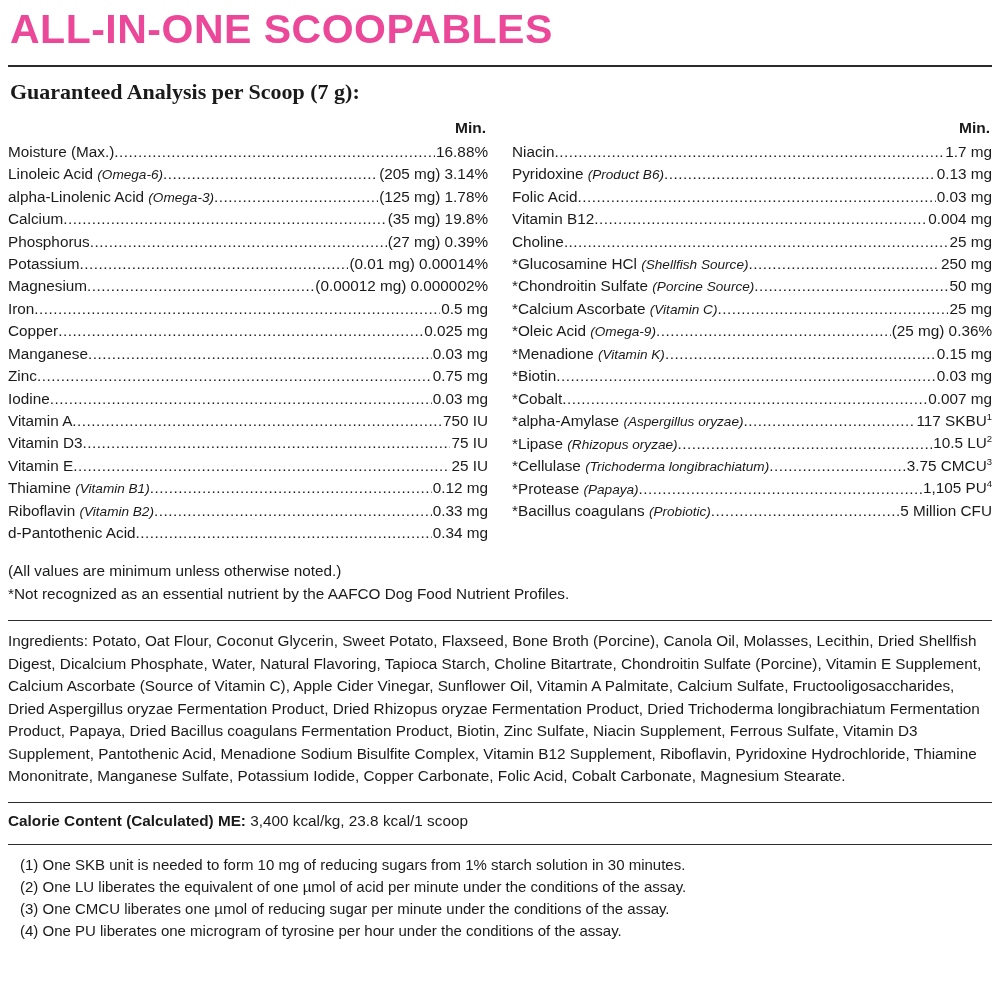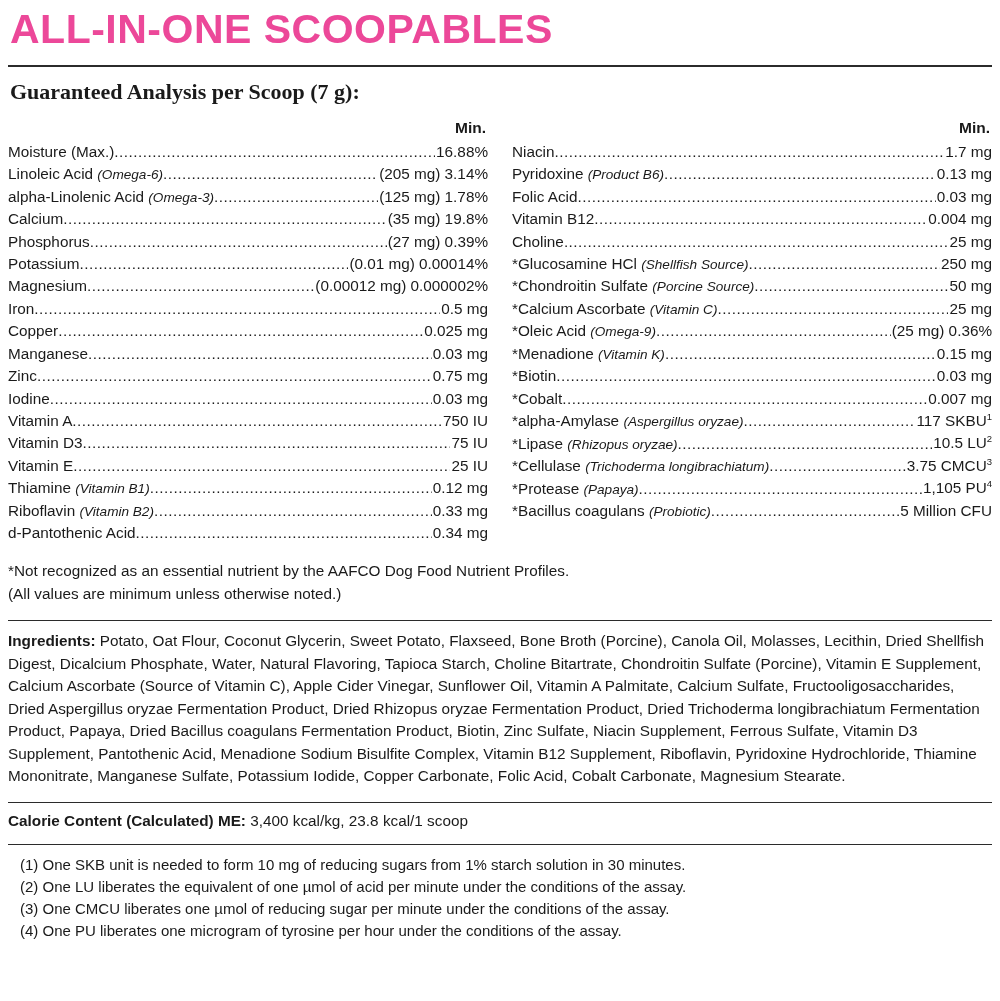--- a/index.html
+++ b/index.html
@@ -96,21 +96,21 @@
     font-size: 15.3px;
     line-height: 1.5;
   }
   .ingredients {
     font-size: 15.3px;
     line-height: 1.47;
     margin-top: 9px;
     text-align: left;
   }
   .ingredients b {
-    font-weight: bold;
+    font-weight: normal;
   }
   .calorie {
     font-size: 15.3px;
     margin-top: 9px;
   }
   .calorie b {
     font-weight: bold;
   }
   .footnotes {
     font-size: 15px;
@@ -315,22 +315,22 @@
           <div class="nutrient-row">
             <span class="nutrient-name">*Bacillus coagulans <em>(Probiotic)</em></span>
             <span class="dots">............................................................................................................................................</span>
             <span class="nutrient-value">5 Million CFU</span>
           </div>
         </div>
     </div>
   </div>
 
   <div class="notes">
+    <div>(All values are minimum unless otherwise noted.)</div>
     <div>*Not recognized as an essential nutrient by the AAFCO Dog Food Nutrient Profiles.</div>
-    <div>(All values are minimum unless otherwise noted.)</div>
   </div>
 
   <div class="hr-block">
     <hr class="rule thin">
   </div>
 
   <div class="ingredients">
     <b>Ingredients:</b><span> Potato, Oat Flour, Coconut Glycerin, Sweet Potato, Flaxseed, Bone Broth (Porcine), Canola Oil, Molasses, Lecithin, Dried Shellfish Digest, Dicalcium Phosphate, Water, Natural Flavoring, Tapioca Starch, Choline Bitartrate, Chondroitin Sulfate (Porcine), Vitamin E Supplement, Calcium Ascorbate (Source of Vitamin C), Apple Cider Vinegar, Sunflower Oil, Vitamin A Palmitate, Calcium Sulfate, Fructooligosaccharides, Dried Aspergillus oryzae Fermentation Product, Dried Rhizopus oryzae Fermentation Product, Dried Trichoderma longibrachiatum Fermentation Product, Papaya, Dried Bacillus coagulans Fermentation Product, Biotin, Zinc Sulfate, Niacin Supplement, Ferrous Sulfate, Vitamin D3 Supplement, Pantothenic Acid, Menadione Sodium Bisulfite Complex, Vitamin B12 Supplement, Riboflavin, Pyridoxine Hydrochloride, Thiamine Mononitrate, Manganese Sulfate, Potassium Iodide, Copper Carbonate, Folic Acid, Cobalt Carbonate, Magnesium Stearate.</span>
   </div>
 

